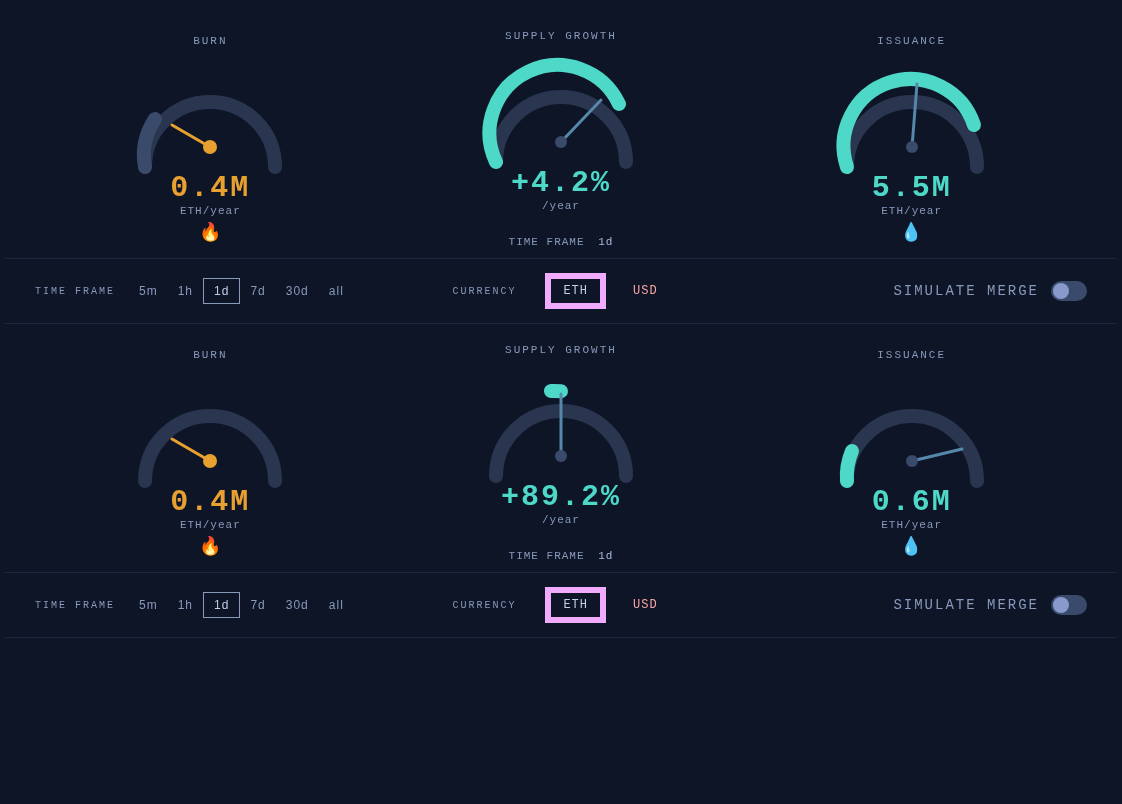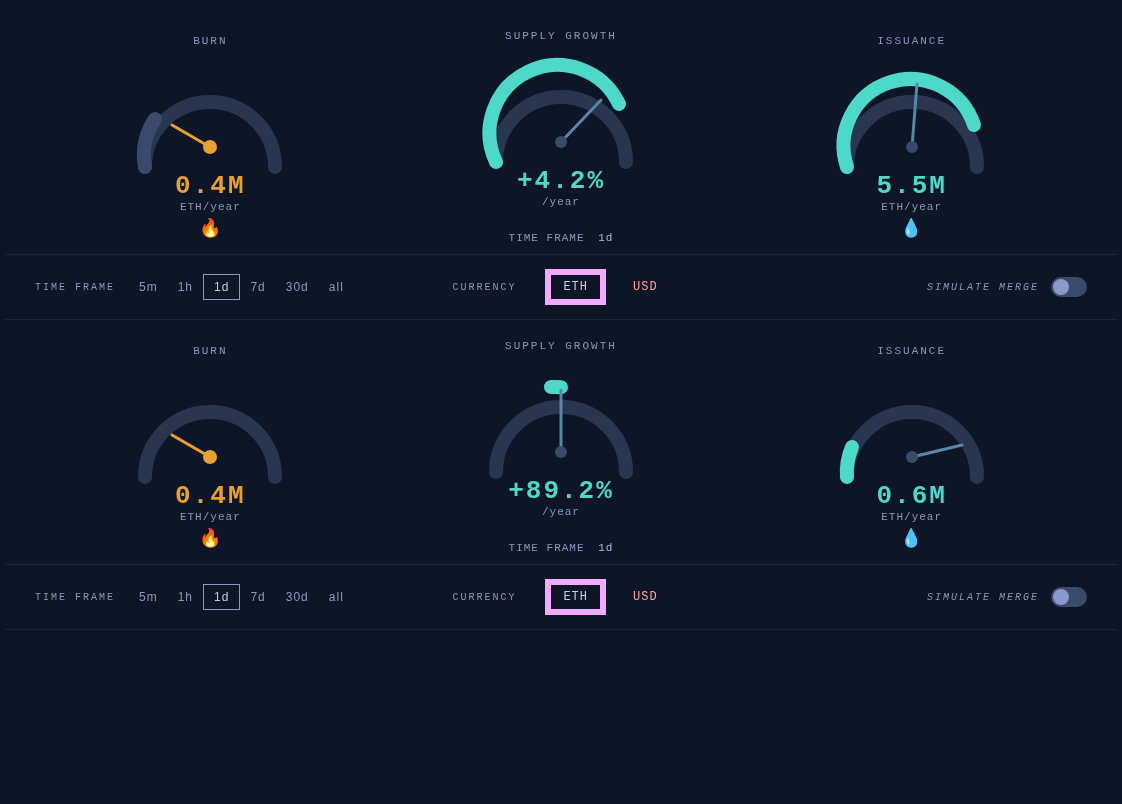--- a/index.html
+++ b/index.html
@@ -44,21 +44,21 @@
       position: relative;
       width: 180px;
       height: 110px;
       margin-bottom: 6px;
     }
     .gauge-wrapper svg {
       width: 180px;
       height: 130px;
     }
     .gauge-value {
-      font-size: 26px;
+      font-size: 30px;
       font-weight: bold;
       letter-spacing: 2px;
       color: #7eb8c9;
       text-align: center;
       line-height: 1;
     }
     .gauge-value.orange { color: #e8a030; }
     .gauge-value.teal { color: #4dd8c8; }
     .gauge-unit {
       font-size: 11px;
@@ -140,25 +140,24 @@
       color: #c0cfe8;
     }
     .merge-section {
       display: flex;
       align-items: center;
       flex: 1;
       justify-content: flex-end;
       gap: 12px;
     }
     .merge-label {
-      font-size: 10px;
+      font-size: 14px;
       letter-spacing: 2px;
       color: #8899bb;
       text-transform: uppercase;
-      font-style: italic;
     }
     .toggle {
       width: 36px;
       height: 20px;
       background-color: #3a4a6b;
       border-radius: 10px;
       position: relative;
       cursor: pointer;
       display: inline-block;
     }

